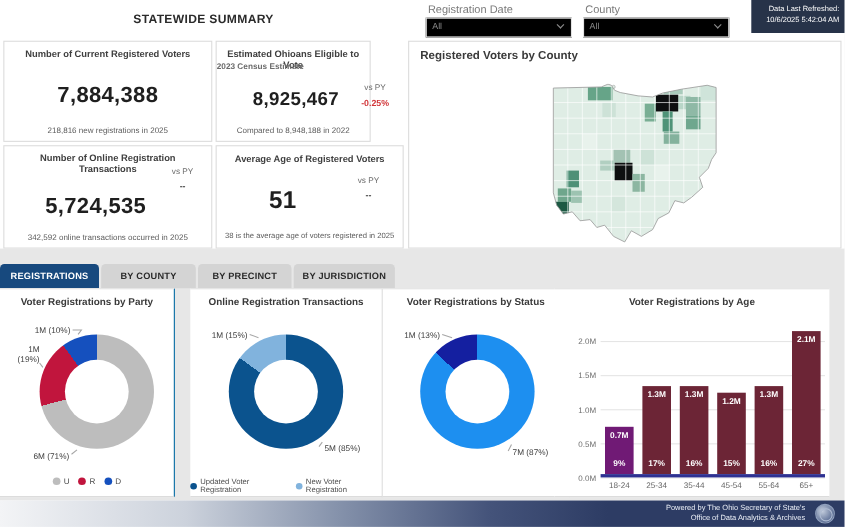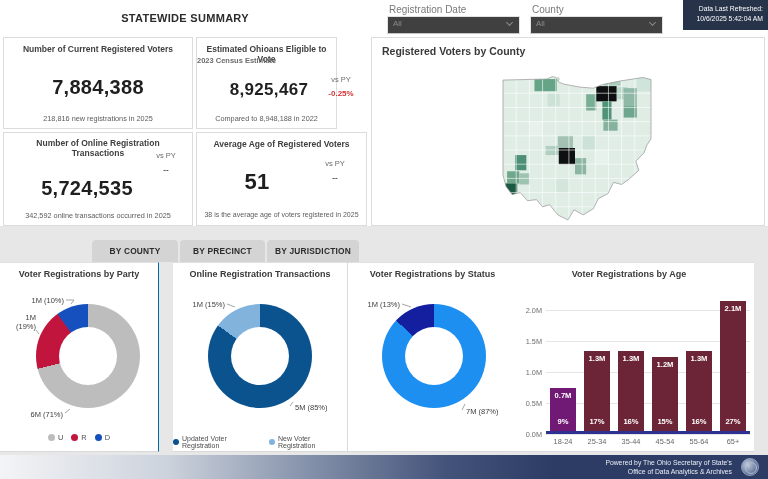--- a/index.html
+++ b/index.html
@@ -11,21 +11,21 @@
   .abs { position:absolute; }
   .card { position:absolute; background:#fff; border:1px solid #dcdcdc; }
   .kpi-title { position:absolute; left:0; right:0; text-align:center; font-size:8.5px; font-weight:700; color:#3f3f3f; }
   .kpi-sub { position:absolute; left:0; right:0; text-align:left; font-size:7.5px; color:#6b6b6b;font-weight:bold; }
   .kpi-value { position:absolute; text-align:center; font-size:20px; font-weight:600; color:#1f1f1f; letter-spacing:.3px; }
   .kpi-foot { position:absolute; left:0; right:0; text-align:center; font-size:7.3px; color:#5c5c5c; }
   .vs-label { font-size:7.5px; color:#6b6b6b; text-align:center; }
   .vs-value { font-size:8px; font-weight:700; text-align:center; margin-top:5px; color:#404040; }
   .vs-neg { color:#d13438; }
   .hdr-filter-label { font-size:10px; color:#7a7a7a; }
-  .hdr-dd { position:absolute; height:18px; background:#404040; border:1px solid #e3e3e3; border-bottom:1px solid #c4c4c4;
+  .hdr-dd { position:absolute; height:18px; background:#000000; border:1px solid #e3e3e3; border-bottom:1px solid #c4c4c4;
             font-size:8px; color:#8a8a8a; line-height:13px; padding-left:5px; }
   .chev { position:absolute; right:7px; top:3px; width:5px; height:5px; border-right:1.3px solid #8a8a8a; border-bottom:1.3px solid #8a8a8a; transform:rotate(45deg); }
   .refresh-box { position:absolute; left:683px; top:0; width:85px; height:30px; background:#273349; color:#fff;
                  font-size:6.8px; text-align:right; padding:4px 5px 0 2px; line-height:10px; }
   .band { position:absolute; left:0; top:226px; width:768px; height:229px; background:#e7e7e7; }
   .tab { position:absolute; top:240px; height:22px; border-radius:4px 4px 0 0; text-align:center; line-height:22px;
          font-size:8.4px; font-weight:700; color:#2b2b2b; background:#d4d4d4; cursor:pointer; letter-spacing:.2px; }
   .tab.active { background:#17497e; color:#fff; }
   .panel { position:absolute; top:262px; height:190px; background:#fff; border-top:1px solid #e0e0e0; border-bottom:1px solid #d9d9d9; }
   .panel-title { position:absolute; top:6px; left:0; right:0; text-align:center; font-size:9px; font-weight:600; color:#3a3a3a; }
@@ -155,20 +155,21 @@
       </g>
       <path d="M8,8 L94,6 L106,1 L112,3 L118,12 L128,16 L160,22 L186,24 L204,17 L238,10 L284,3 L300,7
                L300,124 L292,136 L286,152 L270,168 L276,186 L256,204 L242,214 L226,210 L215,232 L196,242
                L186,262 L166,274 L148,264 L136,284 L116,274 L100,254 L86,258 L74,244 L56,246 L42,230
                L26,234 L14,218 L8,196 Z" fill="none" stroke="#9c9c9c" stroke-width="1.5"></path>
     </svg>
   </div>
 
   <div class="band"></div>
 
+  <div class="tab active" style="left:0;width:90px;">REGISTRATIONS</div>
   <div class="tab" style="left:180px;width:85px;">BY PRECINCT</div>
   <div class="tab" style="left:92px;width:86px;">BY COUNTY</div>
   <div class="tab" style="left:267px;width:92px;">BY JURISDICTION</div>
 
   <div class="panel" style="left:0;width:159px;border-right:1px solid #0369a1;">
     <div class="panel-title">Voter Registrations by Party</div>
     <svg class="conn" width="173" height="190">
       <polyline points="66,37 74,37 71,41" fill="none" stroke="#a6a6a6" stroke-width="1"></polyline>
       <polyline points="36,67 39,71" fill="none" stroke="#a6a6a6" stroke-width="1"></polyline>
       <polyline points="65,150 70,146" fill="none" stroke="#a6a6a6" stroke-width="1"></polyline>

